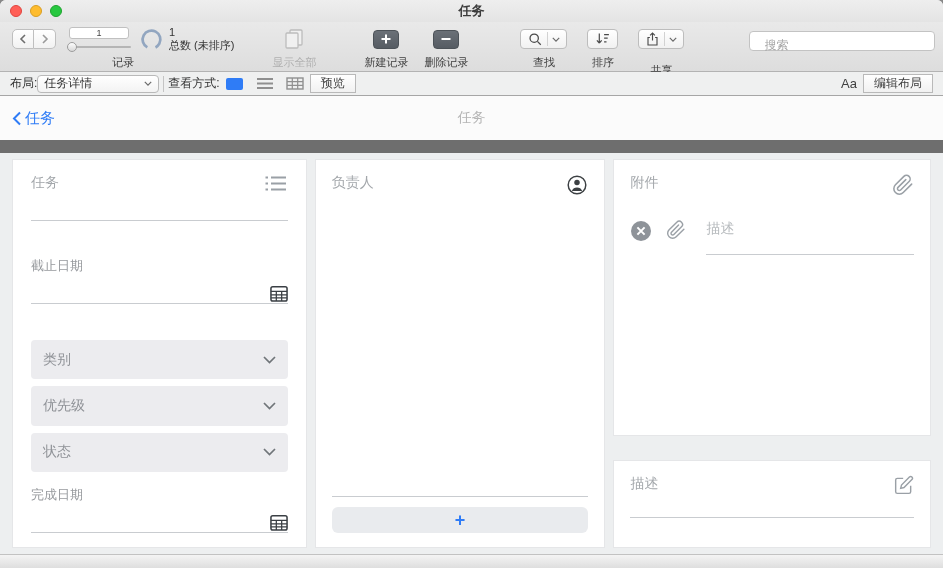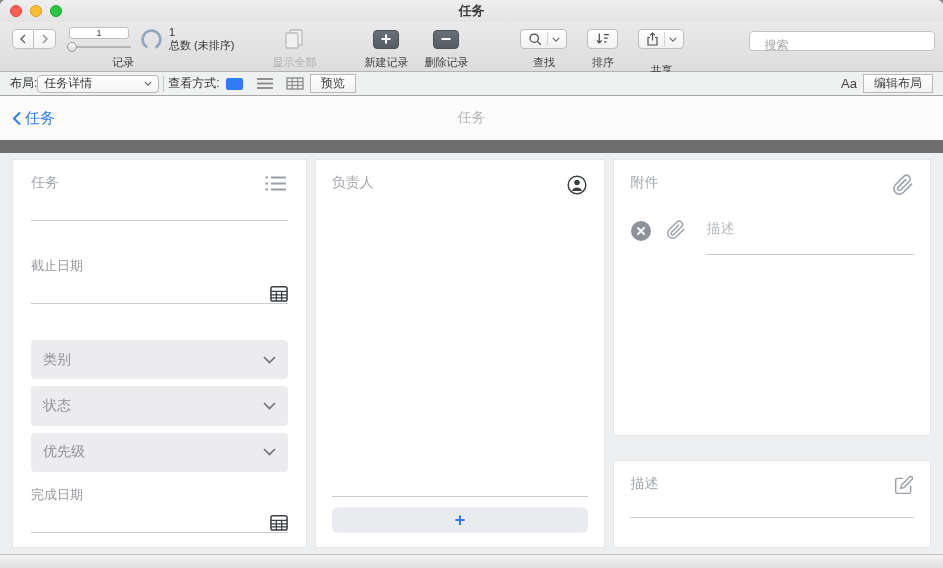--- a/index.html
+++ b/index.html
@@ -327,27 +327,27 @@
         </span>
       </div>
 
       <div class="dropdown first">
         <span>类别</span>
         <svg width="13" height="8" viewBox="0 0 13 8">
             <path d="M1 1l5.5 5.5L12 1" stroke="#707579" stroke-width="1.7" fill="none"></path>
           </svg>
       </div>
       <div class="dropdown">
-        <span>状态</span>
+        <span>优先级</span>
         <svg width="13" height="8" viewBox="0 0 13 8">
             <path d="M1 1l5.5 5.5L12 1" stroke="#707579" stroke-width="1.7" fill="none"></path>
           </svg>
       </div>
       <div class="dropdown">
-        <span>优先级</span>
+        <span>状态</span>
         <svg width="13" height="8" viewBox="0 0 13 8">
             <path d="M1 1l5.5 5.5L12 1" stroke="#707579" stroke-width="1.7" fill="none"></path>
           </svg>
       </div>
 
       <div class="sec-label" style="margin-top:14px;">完成日期</div>
       <div class="date-row">
         <span class="cal">
           <svg width="18" height="17" viewBox="0 0 20 19">
             <rect x="1" y="2" width="18" height="16" rx="2" fill="none" stroke="#3a3f44" stroke-width="1.7"></rect>

